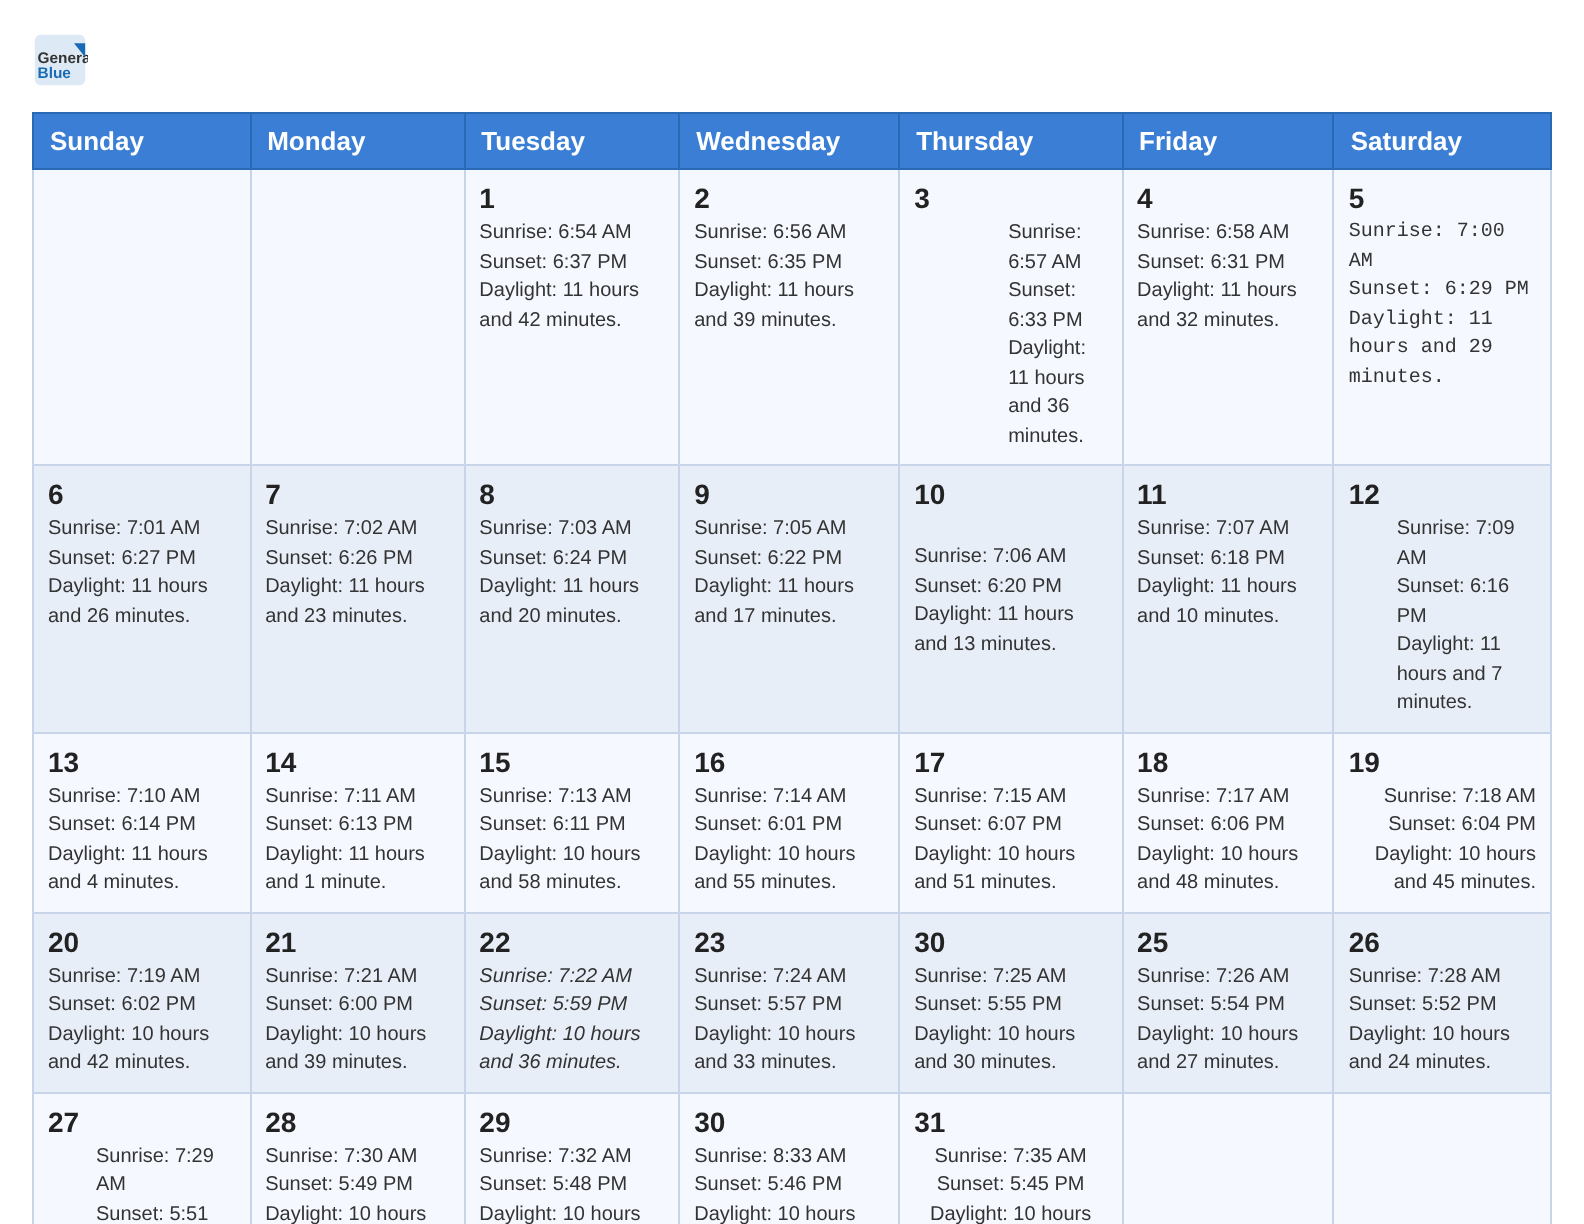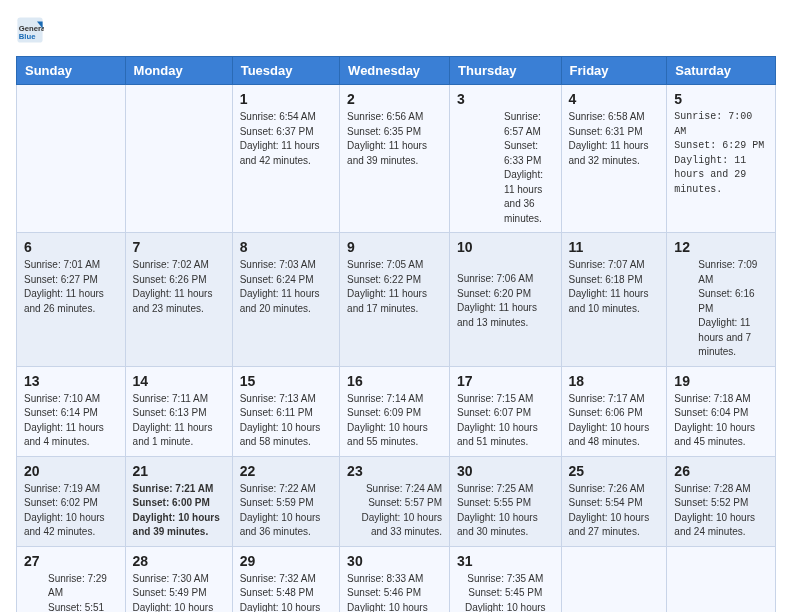--- a/index.html
+++ b/index.html
@@ -225,64 +225,64 @@
         </td>
         <td>
           <span class="day-number">15</span>
           <div class="day-info" style="white-space: pre-line;">Sunrise: 7:13 AM
 Sunset: 6:11 PM
 Daylight: 10 hours and 58 minutes.</div>
         </td>
         <td>
           <span class="day-number">16</span>
           <div class="day-info" style="white-space: pre-line;">Sunrise: 7:14 AM
-Sunset: 6:09 PM
+Sunset: 6:01 PM
 Daylight: 10 hours and 55 minutes.</div>
         </td>
         <td>
           <span class="day-number">17</span>
           <div class="day-info" style="white-space: pre-line;">Sunrise: 7:15 AM
 Sunset: 6:07 PM
 Daylight: 10 hours and 51 minutes.</div>
         </td>
         <td>
           <span class="day-number">18</span>
           <div class="day-info" style="white-space: pre-line;">Sunrise: 7:17 AM
 Sunset: 6:06 PM
 Daylight: 10 hours and 48 minutes.</div>
         </td>
         <td>
           <span class="day-number">19</span>
-          <div class="day-info" style="white-space: pre-line;">Sunrise: 7:18 AM
+          <div class="day-info" style="white-space: pre-line; text-align: right;">Sunrise: 7:18 AM
 Sunset: 6:04 PM
 Daylight: 10 hours and 45 minutes.</div>
         </td>
       </tr>
       <tr>
         <td>
           <span class="day-number">20</span>
           <div class="day-info" style="white-space: pre-line;">Sunrise: 7:19 AM
 Sunset: 6:02 PM
 Daylight: 10 hours and 42 minutes.</div>
         </td>
         <td>
           <span class="day-number">21</span>
-          <div class="day-info" style="white-space: pre-line; font-weight: bold;">Sunrise: 7:21 AM
+          <div class="day-info" style="white-space: pre-line;">Sunrise: 7:21 AM
 Sunset: 6:00 PM
 Daylight: 10 hours and 39 minutes.</div>
         </td>
         <td>
           <span class="day-number">22</span>
-          <div class="day-info" style="white-space: pre-line;">Sunrise: 7:22 AM
+          <div class="day-info" style="white-space: pre-line; font-style: italic;">Sunrise: 7:22 AM
 Sunset: 5:59 PM
 Daylight: 10 hours and 36 minutes.</div>
         </td>
         <td>
           <span class="day-number">23</span>
-          <div class="day-info" style="white-space: pre-line; text-align: right;">Sunrise: 7:24 AM
+          <div class="day-info" style="white-space: pre-line;">Sunrise: 7:24 AM
 Sunset: 5:57 PM
 Daylight: 10 hours and 33 minutes.</div>
         </td>
         <td>
           <span class="day-number">30</span>
           <div class="day-info" style="white-space: pre-line;">Sunrise: 7:25 AM
 Sunset: 5:55 PM
 Daylight: 10 hours and 30 minutes.</div>
         </td>
         <td>

